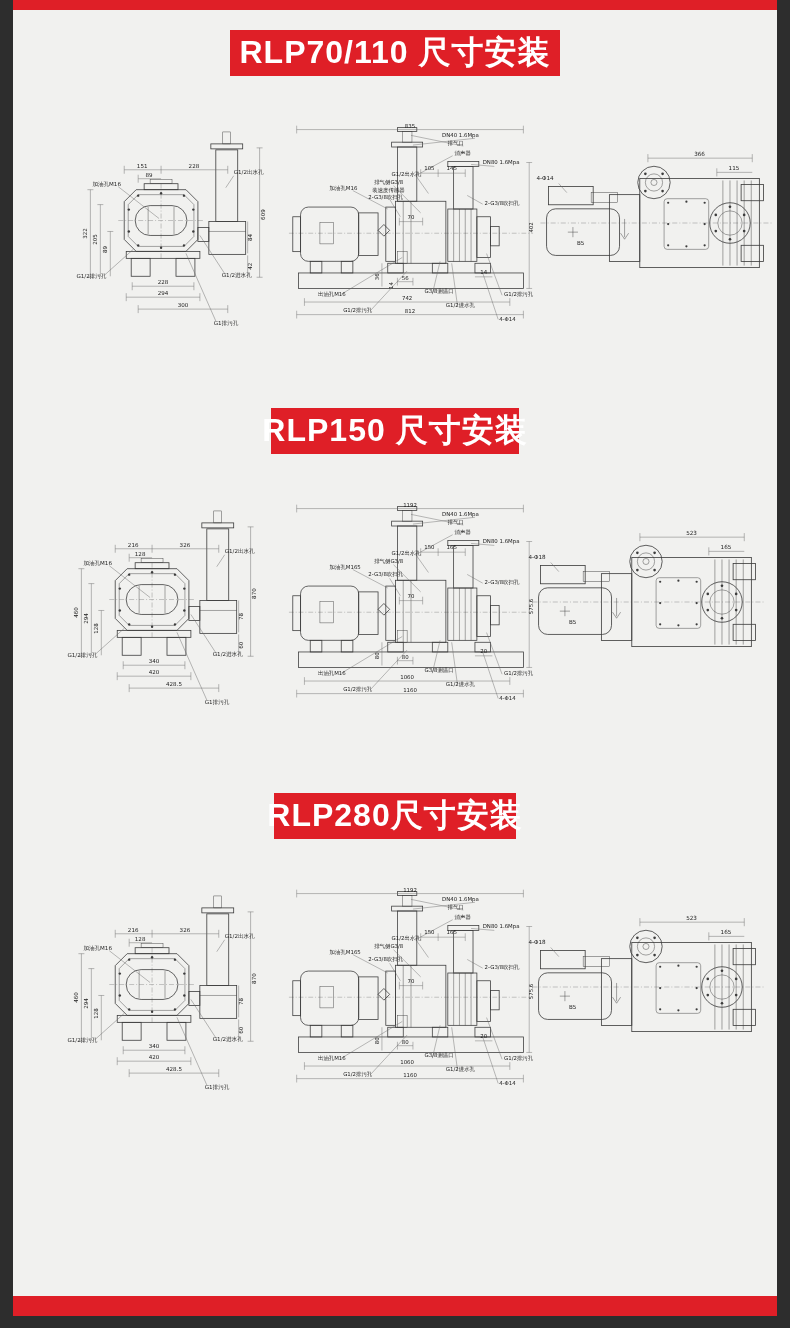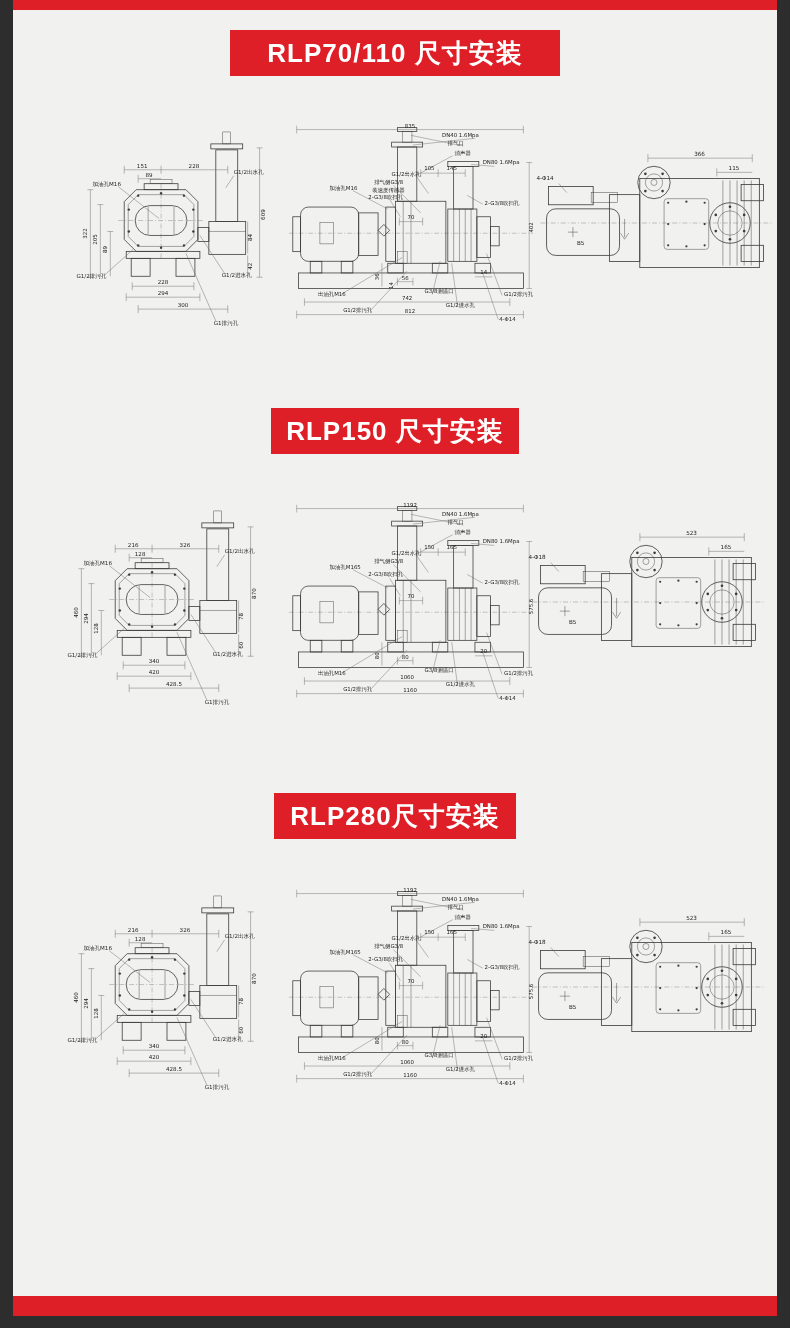--- a/index.html
+++ b/index.html
@@ -13,21 +13,21 @@
     position:absolute;left:13px;top:0;width:764px;height:1316px;
     background:#f1f1ef;
   }
   .strip{position:absolute;left:0;width:764px;background:#df1f27;}
   .strip-top{top:0;height:10px;}
   .strip-bottom{bottom:0;height:20px;}
   .banner{
     position:absolute;left:50%;transform:translateX(-50%);
     height:46px;background:#df1f27;color:#ffffff;
     display:flex;align-items:center;justify-content:center;
-    font-weight:700;font-size:26px;letter-spacing:1px;
+    font-weight:700;font-size:32px;letter-spacing:1px;
     white-space:nowrap;
   }
   .banner-1{top:30px;width:330px;}
   .banner-2{top:408px;width:248px;}
   .banner-3{top:793px;width:242px;}
   .row{position:absolute;left:0;width:764px;height:218px;}
   .row-1{top:116px;}
   .row-2{top:495px;}
   .row-3{top:880px;}
   .drawing{position:absolute;}

